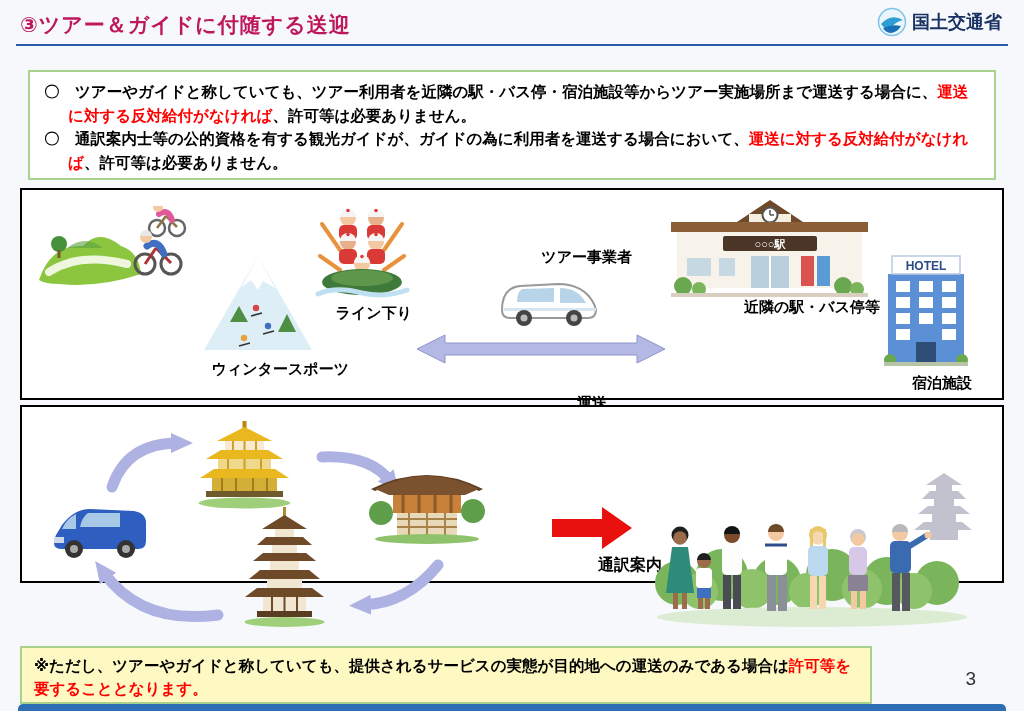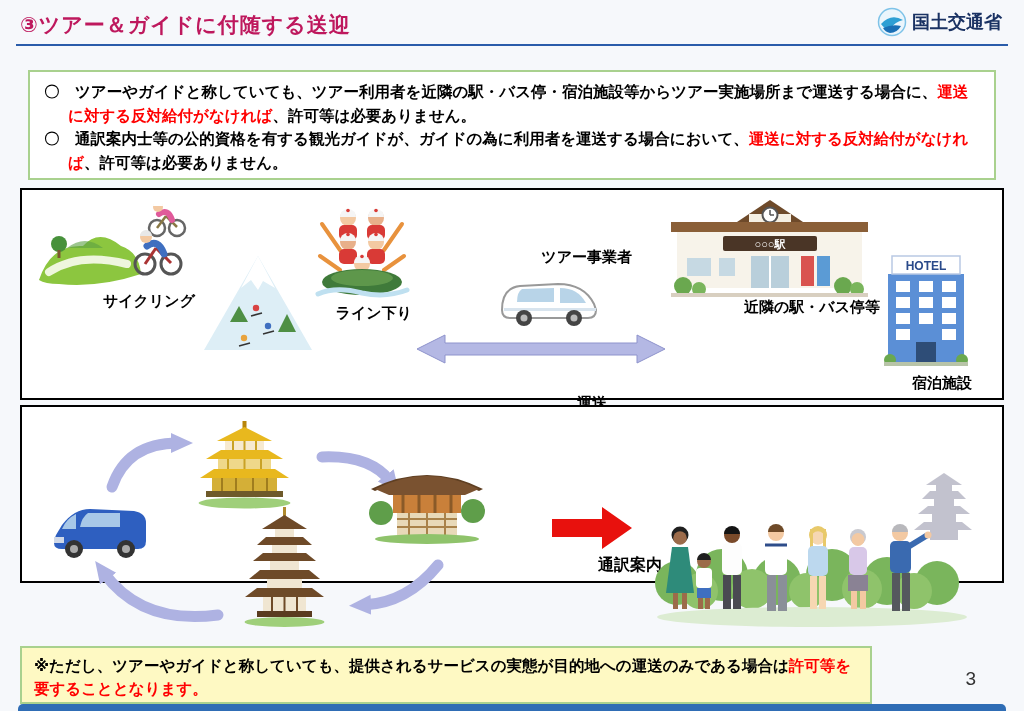--- a/index.html
+++ b/index.html
@@ -81,34 +81,34 @@
     <g>
       <circle cx="108" cy="64" r="10" fill="none" stroke="#555" stroke-width="3"></circle>
       <circle cx="134" cy="64" r="10" fill="none" stroke="#555" stroke-width="3"></circle>
       <line x1="108" y1="64" x2="119" y2="48" stroke="#aa3333" stroke-width="3"></line>
       <line x1="119" y1="48" x2="134" y2="63" stroke="#aa3333" stroke-width="3"></line>
       <path d="M110 46 Q121 38 127 54" stroke="#3f6fc0" stroke-width="7" fill="none" stroke-linecap="round"></path>
       <circle cx="109" cy="37" r="6" fill="#f3c9a2"></circle>
       <path d="M103 36 a6 6 0 0 1 12 0 z" fill="#e8e8e8"></path>
     </g>
   </svg>
-  <div class="lbl" style="left:18px; top:102px; width:155px;">サイクリング</div>
 
   <svg class="abs" style="left:180px; top:60px;" width="112" height="104" viewBox="0 0 112 104">
     <polygon points="56,6 110,100 2,100" fill="#ddeef6"></polygon>
     <polygon points="56,6 73,38 61,31 56,40 49,30 39,38" fill="#ffffff"></polygon>
     <polygon points="28,72 37,56 46,72" fill="#4e8f44"></polygon>
     <polygon points="76,82 85,64 94,82" fill="#4e8f44"></polygon>
     <circle cx="54" cy="58" r="3.2" fill="#d84343"></circle>
     <line x1="49" y1="66" x2="60" y2="63" stroke="#333" stroke-width="1.6"></line>
     <circle cx="66" cy="76" r="3.2" fill="#3f6fc0"></circle>
     <line x1="61" y1="84" x2="72" y2="81" stroke="#333" stroke-width="1.6"></line>
     <circle cx="42" cy="88" r="3.2" fill="#e8a33d"></circle>
     <line x1="37" y1="96" x2="48" y2="93" stroke="#333" stroke-width="1.6"></line>
   </svg>
+  <div class="lbl" style="left:142px; top:170px; width:185px;">ウィンタースポーツ</div>
 
   <svg class="abs" style="left:292px; top:8px;" width="96" height="102" viewBox="0 0 96 102">
     <g stroke="#e8923d" stroke-width="4" stroke-linecap="round">
       <line x1="8" y1="26" x2="26" y2="52"></line>
       <line x1="88" y1="26" x2="70" y2="52"></line>
       <line x1="6" y1="58" x2="26" y2="72"></line>
       <line x1="90" y1="58" x2="70" y2="72"></line>
     </g>
     <g>
       <circle cx="34" cy="20" r="8" fill="#f3c9a2"></circle>

